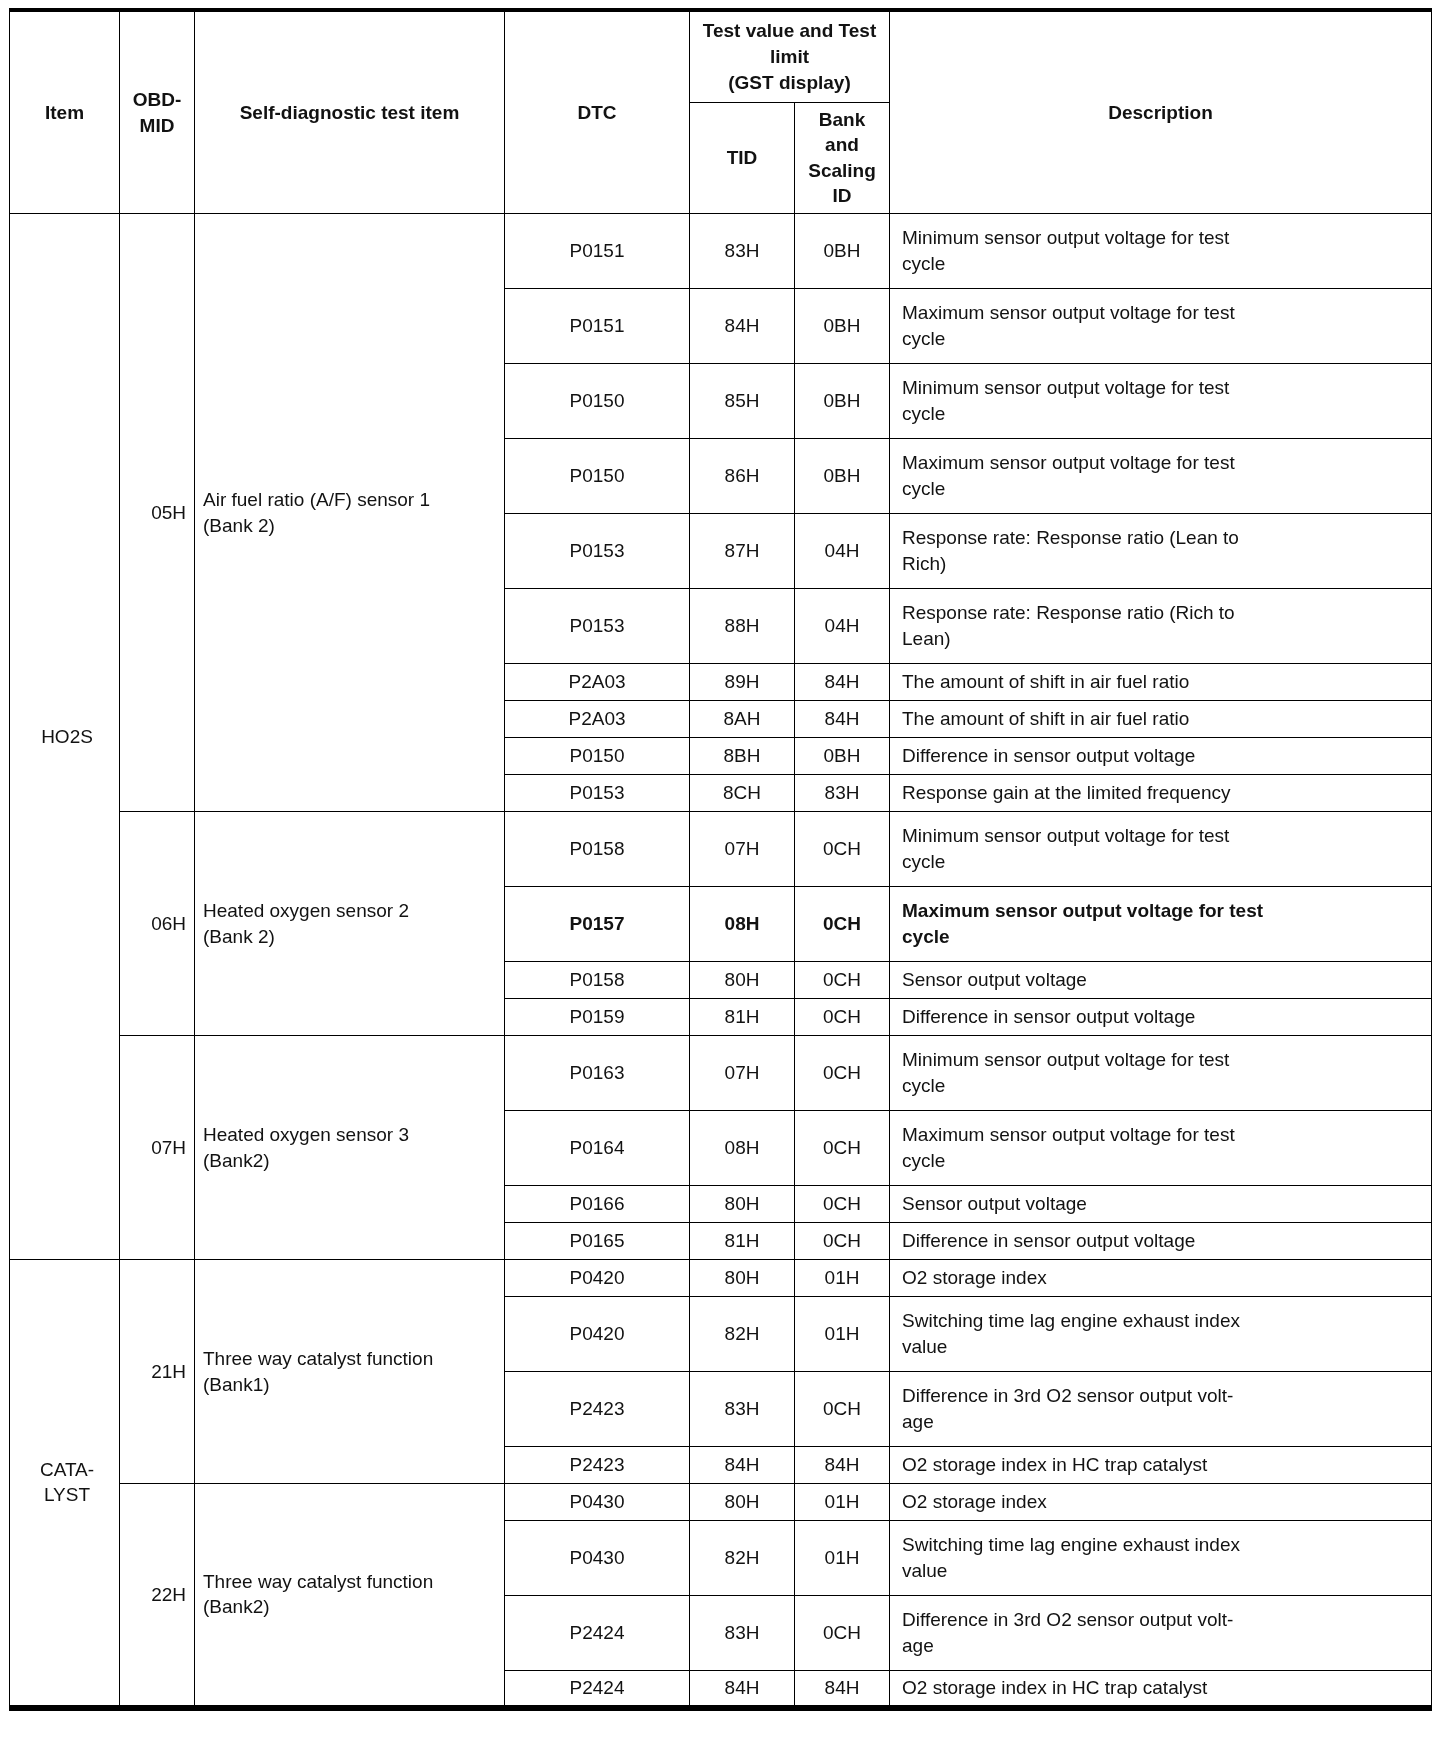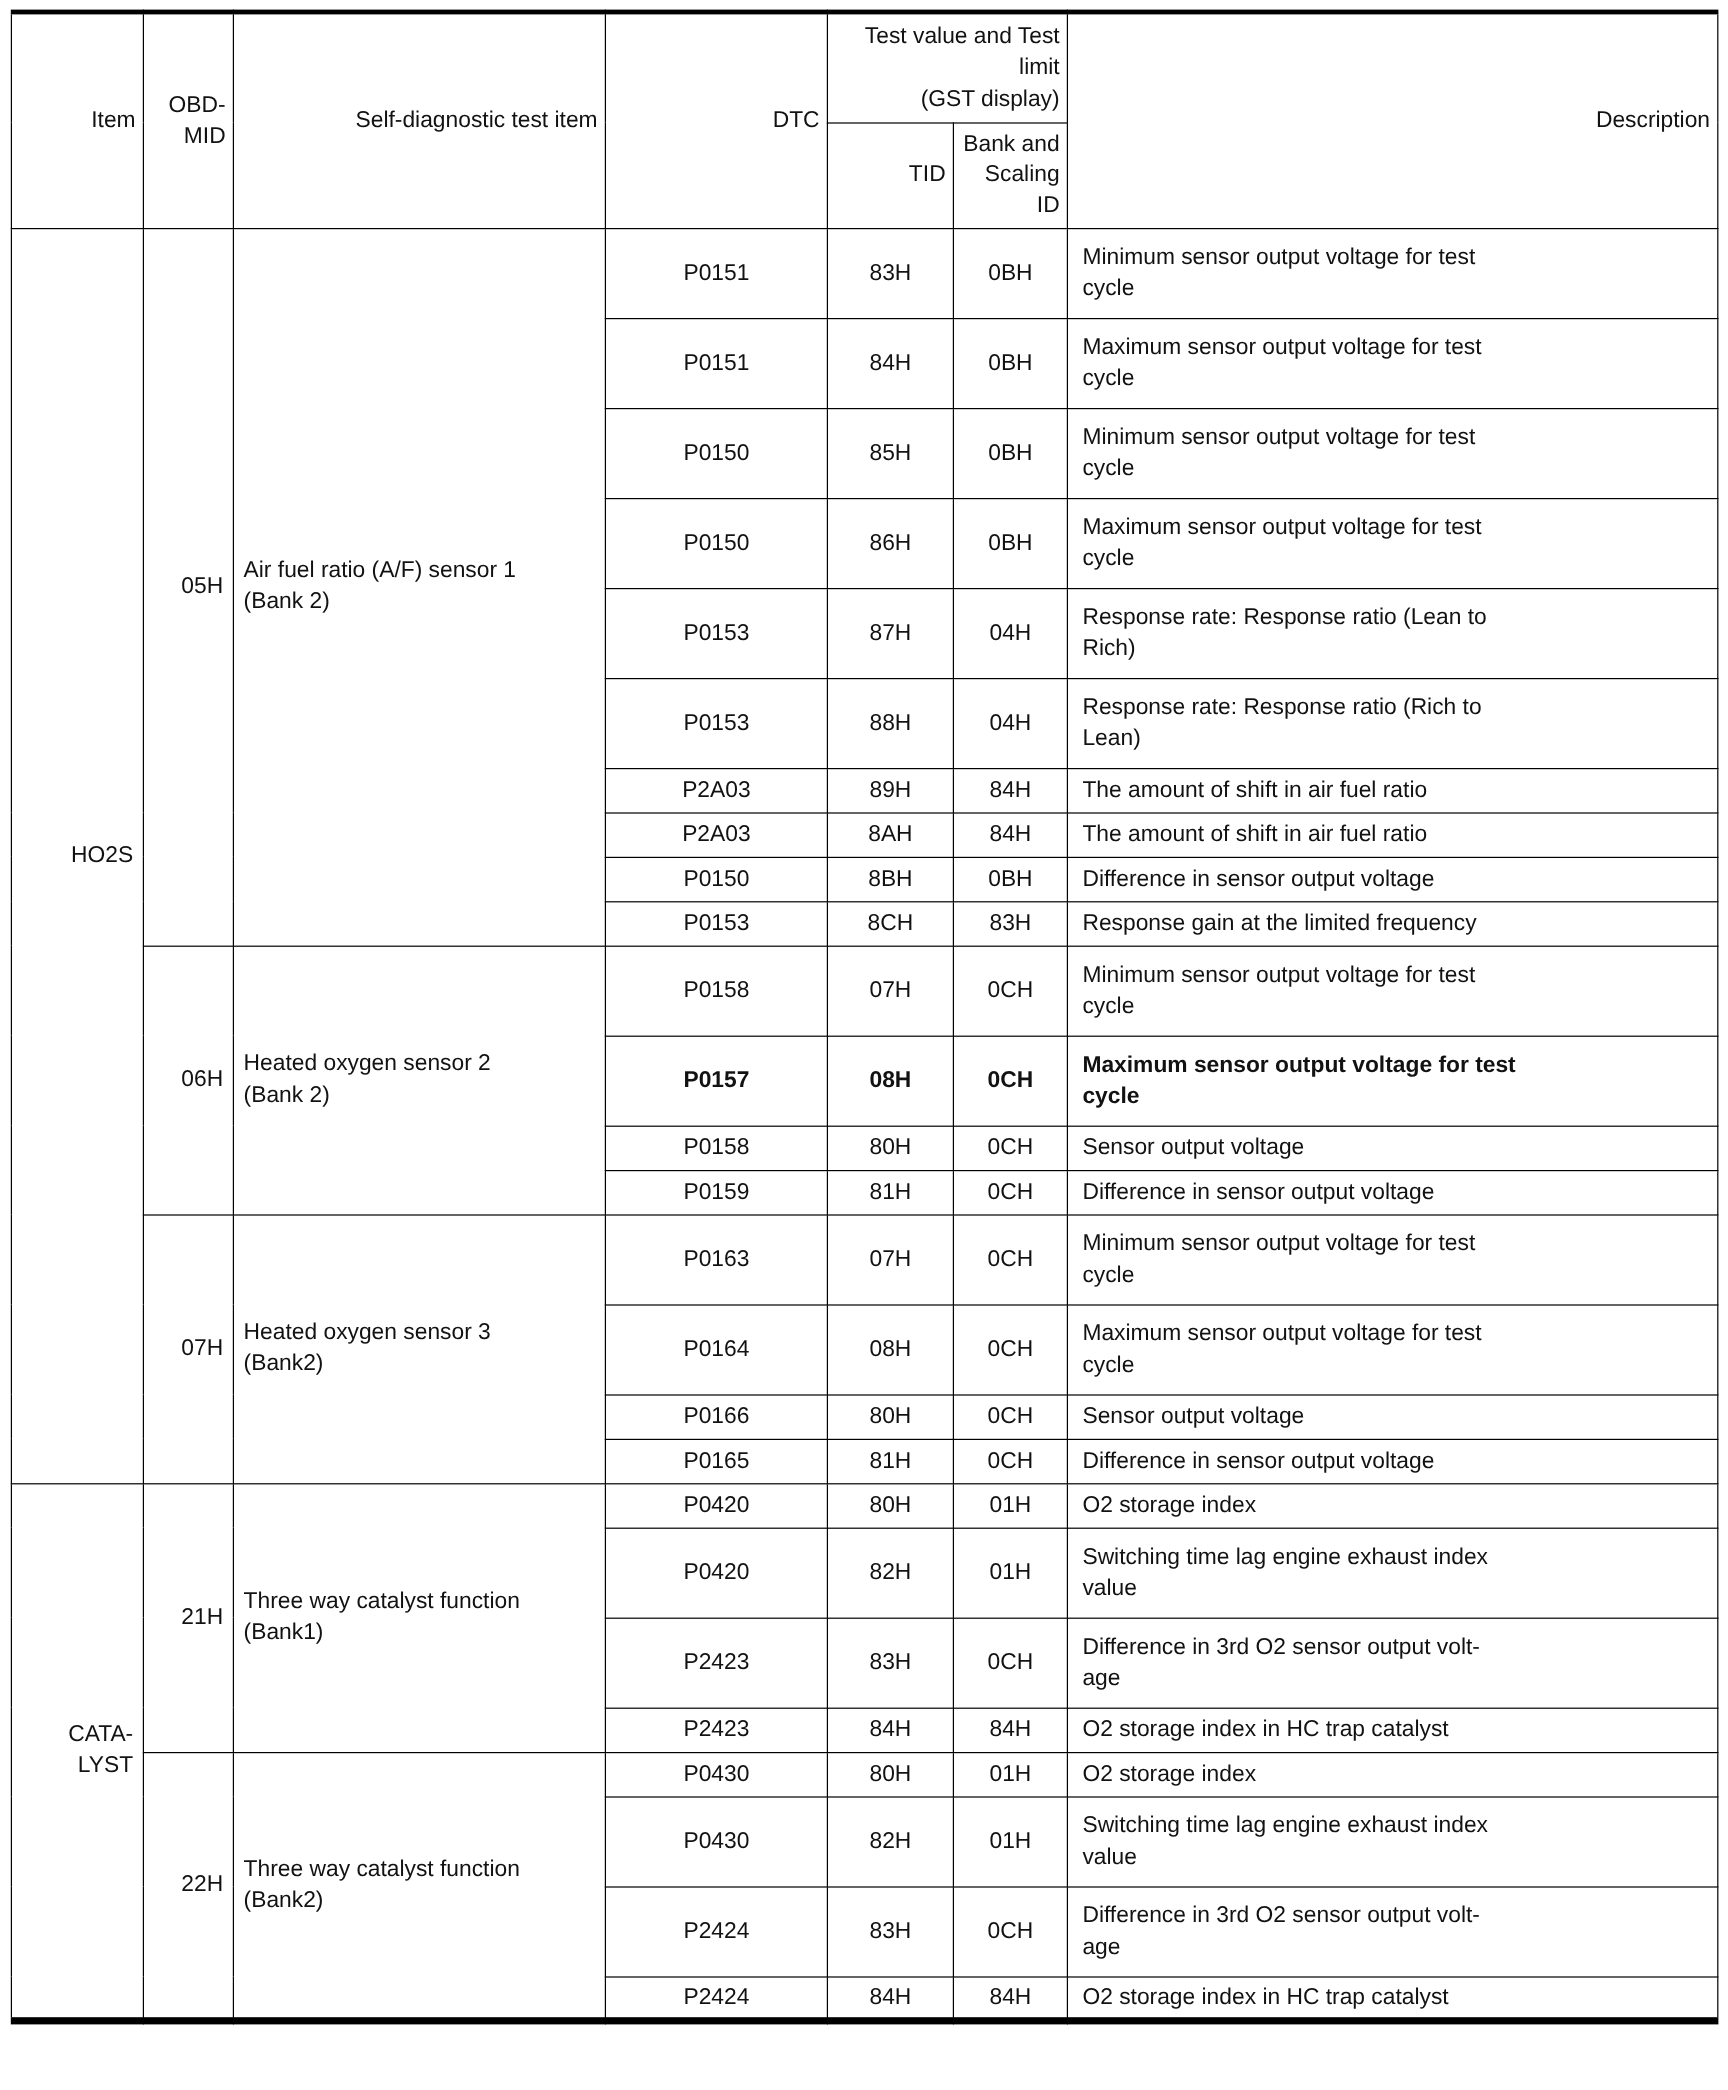--- a/index.html
+++ b/index.html
@@ -24,31 +24,31 @@
     border-right: 1px solid #000;
   }
   th, td {
     border: 1px solid #000;
     font-size: 19px;
     line-height: 1.35;
     vertical-align: middle;
     overflow: hidden;
   }
   thead th {
-    font-weight: normal;
-    text-align: right;
+    font-weight: bold;
+    text-align: center;
     padding: 4px 6px;
     white-space: pre-line;
   }
   tr.head-row-1 { height: 92px; }
   tr.head-row-2 { height: 88px; }
   td { padding: 4px 8px; }
   td.center { text-align: center; }
   td.item-cell {
-    text-align: right;
+    text-align: center;
     padding-left: 13px;
     white-space: pre-line;
   }
   td.obd-mid-cell { text-align: right; }
   td.test-cell {
     text-align: left;
     padding-right: 10px;
     white-space: pre-line;
   }
   td.desc {

